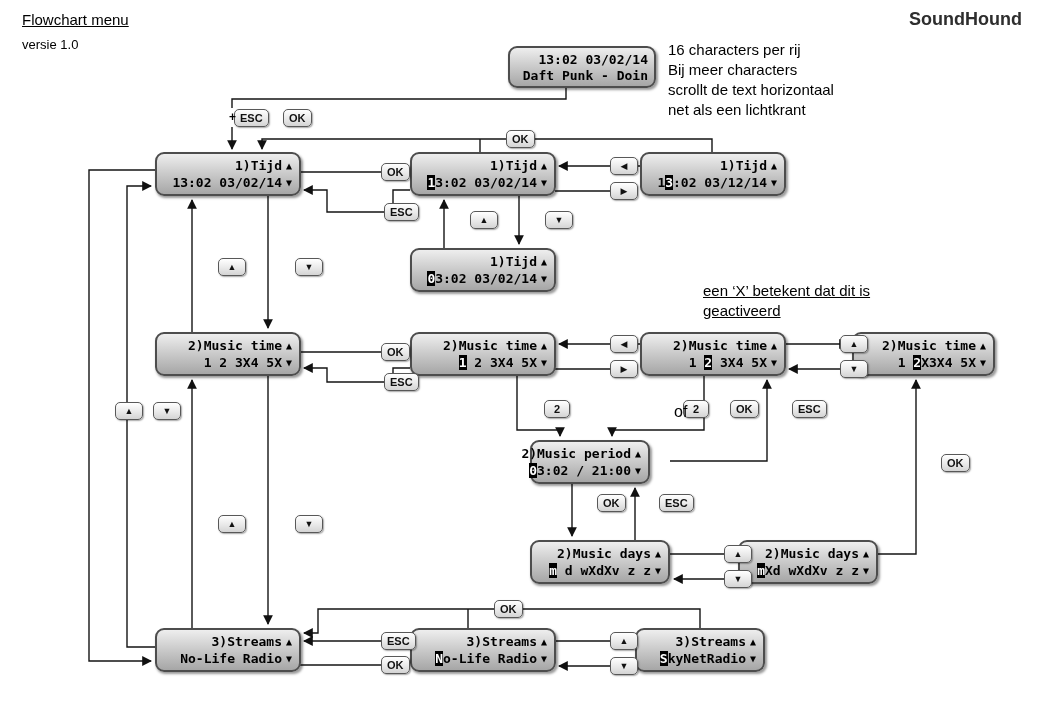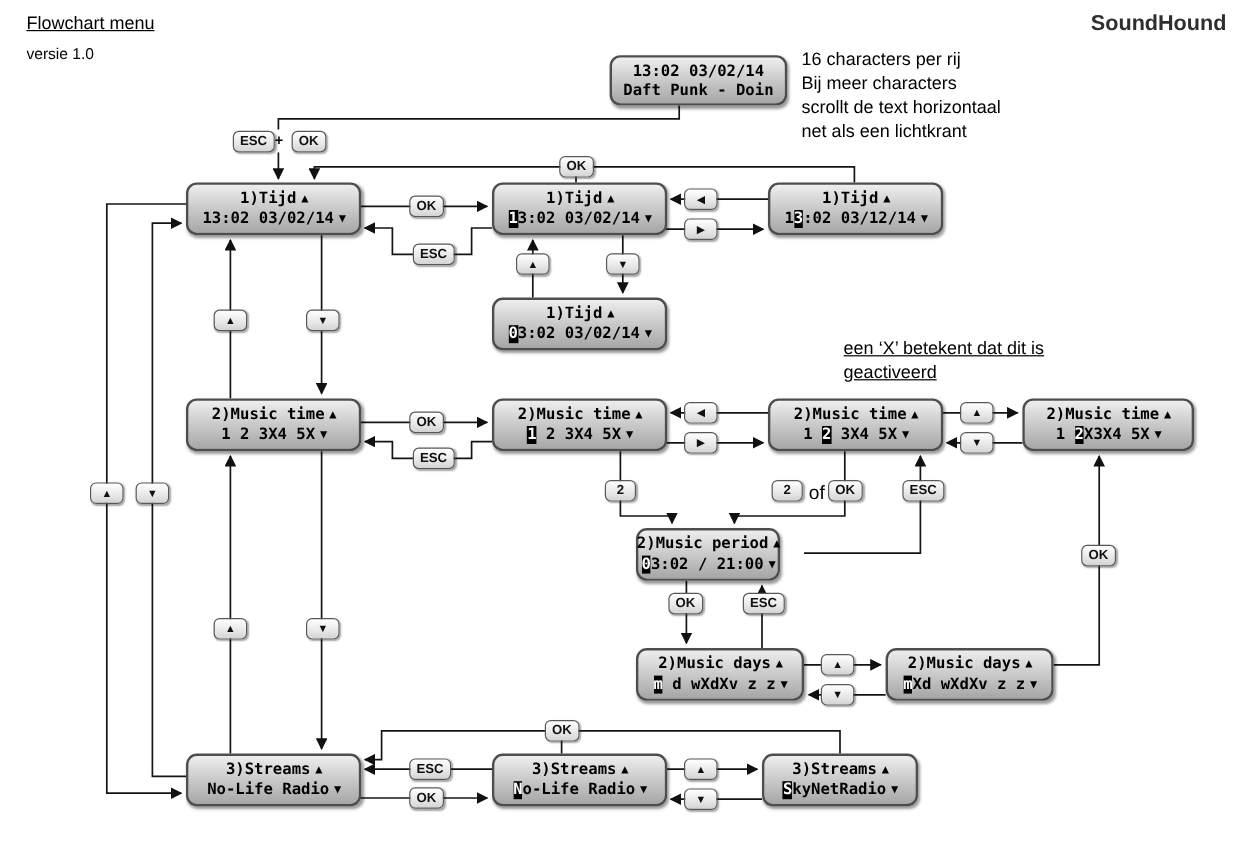--- a/index.html
+++ b/index.html
@@ -17,30 +17,30 @@
   .lcd {
     position:absolute; height:44px;
     border:2px solid #4d4d4d; border-radius:9px;
     background:linear-gradient(180deg,#eeeeee 0%,#cfcfcf 42%,#a6a6a6 100%);
     box-shadow:1.5px 2px 2.5px rgba(0,0,0,0.40);
     padding:3px 7px 3px 8px;
     font-family:"DejaVu Sans Mono","Liberation Mono",monospace;
     font-weight:bold; font-size:13px; color:#000;
     display:flex; flex-direction:column; justify-content:space-between;
   }
-  .lcd .row { display:flex; justify-content:center; align-items:center; height:17px; white-space:pre; }
+  .lcd .row { display:flex; justify-content:flex-end; align-items:center; height:17px; white-space:pre; }
   .lcd .tri { font-size:10px; line-height:1; margin-left:4px; }
   .inv { background:#000; color:#fff; }
 
   .btn {
     position:absolute; height:18px; min-width:26px; padding:0 5px;
     border:1px solid #585858; border-radius:5px;
     background:linear-gradient(180deg,#ffffff 0%,#e9e9e9 55%,#d4d4d4 100%);
     box-shadow:1px 1px 1.5px rgba(0,0,0,0.35);
-    font-size:11px; font-weight:bold; text-align:center; line-height:16px; color:#111;
+    font-size:11px; font-weight:bold; text-align:center; line-height:16px; color:#111;margin-left:40px;
   }
   .btn.arrow { width:28px; padding:0 2px; font-size:9px; }
   .tinylabel { position:absolute; font-size:12px; font-weight:bold; }
   .oflabel { position:absolute; font-size:16px; }
 </style>
 </head>
 <body>
 
 <div class="stage">
 

